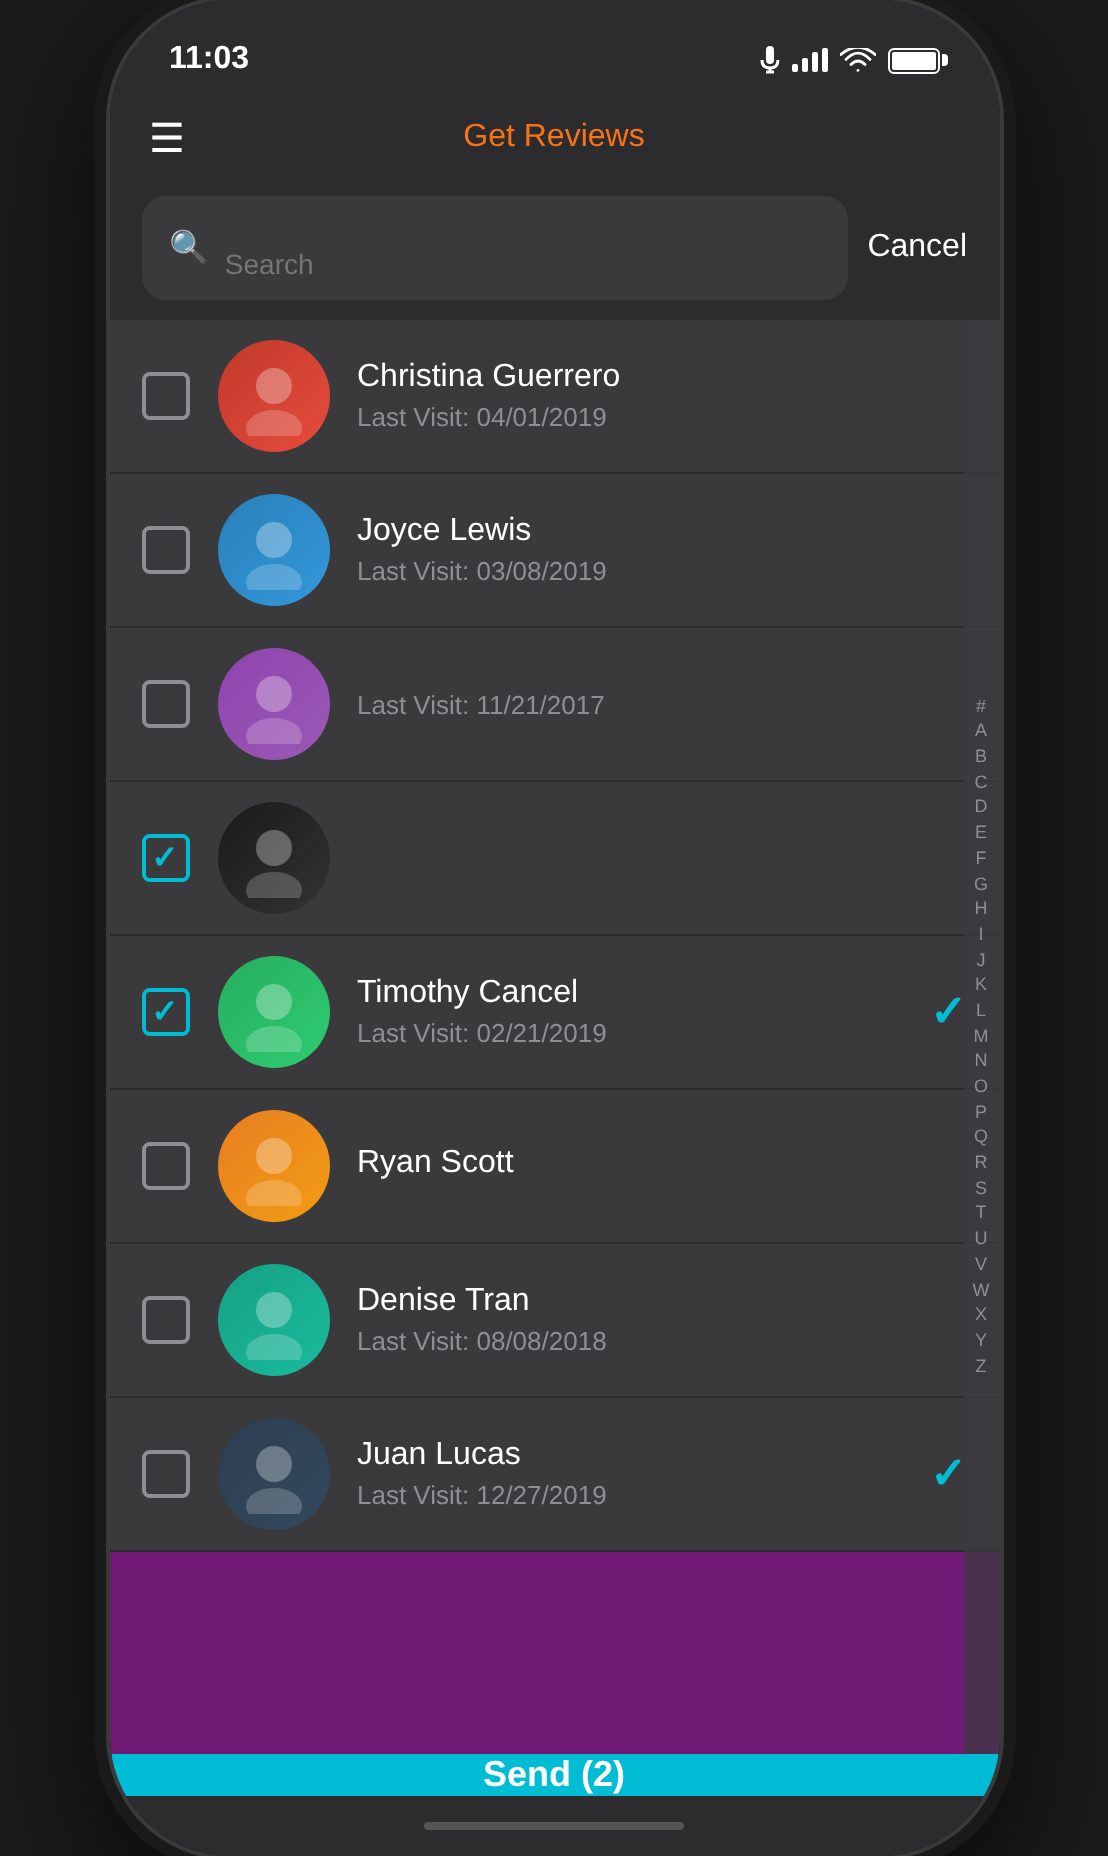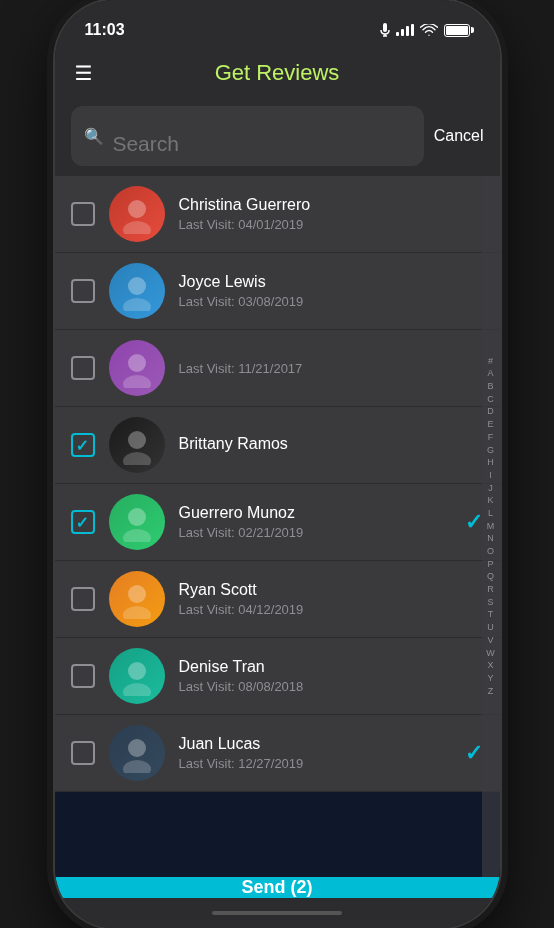--- a/index.html
+++ b/index.html
@@ -116,22 +116,22 @@
 
     .hamburger-icon {
       position: absolute;
       left: 20px;
       color: #fff;
       font-size: 20px;
       cursor: pointer;
     }
 
     .header-title {
-      color: #bef264;
-      font-size: 22px;
+      color: #f97316;
+      font-size: 16px;
       font-weight: 500;
     }
 
     
     .search-bar-container {
       background: #2c2c2e;
       padding: 8px 16px 10px 16px;
       display: flex;
       align-items: center;
       gap: 10px;
@@ -151,41 +151,41 @@
     .search-icon-symbol {
       color: #8e8e93;
       font-size: 16px;
     }
 
     .search-input {
       background: transparent;
       border: none;
       outline: none;
       color: #f9a8d4;
-      font-size: 21px;
+      font-size: 14px;
       flex: 1;
       width: 100%;
       margin-top: 16px;
     }
 
     .cancel-button {
       color: #fff;
       font-size: 16px;
       font-weight: 400;
       cursor: pointer;
       white-space: nowrap;
       background: none;
       border: none;
     }
 
     
     .contact-list {
       flex: 1;
       overflow-y: auto;
-      background: #0f172a;
+      background: #701a75;
       position: relative;
     }
 
     .contact-list::-webkit-scrollbar {
       display: none;
     }
 
     .contact-item {
       display: flex;
       align-items: center;
@@ -416,48 +416,46 @@
         </div>
         <div class="contact-item checked">
           <div class="checkbox checked"></div>
           <div class="avatar avatar-4">
             <svg width="40" height="40" viewBox="0 0 40 40">
               <circle cx="20" cy="15" r="9" fill="rgba(255,255,255,0.3)"></circle>
               <ellipse cx="20" cy="36" rx="14" ry="9" fill="rgba(255,255,255,0.2)"></ellipse>
             </svg>
           </div>
           <div class="contact-info">
-            <div class="contact-name">Brittany Ramos</div>
           </div>
         </div>
         <div class="contact-item checked">
           <div class="checkbox checked"></div>
           <div class="avatar avatar-5">
             <svg width="40" height="40" viewBox="0 0 40 40">
               <circle cx="20" cy="15" r="9" fill="rgba(255,255,255,0.3)"></circle>
               <ellipse cx="20" cy="36" rx="14" ry="9" fill="rgba(255,255,255,0.2)"></ellipse>
             </svg>
           </div>
           <div class="contact-info">
-            <div class="contact-name">Guerrero Munoz</div>
+            <div class="contact-name">Timothy Cancel</div>
             <div class="contact-visit">Last Visit: 02/21/2019</div>
           </div>
           <div class="sent-check">✓</div>
         </div>
         <div class="contact-item">
           <div class="checkbox"></div>
           <div class="avatar avatar-6">
             <svg width="40" height="40" viewBox="0 0 40 40">
               <circle cx="20" cy="15" r="9" fill="rgba(255,255,255,0.3)"></circle>
               <ellipse cx="20" cy="36" rx="14" ry="9" fill="rgba(255,255,255,0.2)"></ellipse>
             </svg>
           </div>
           <div class="contact-info">
             <div class="contact-name">Ryan Scott</div>
-            <div class="contact-visit">Last Visit: 04/12/2019</div>
           </div>
         </div>
         <div class="contact-item">
           <div class="checkbox"></div>
           <div class="avatar avatar-7">
             <svg width="40" height="40" viewBox="0 0 40 40">
               <circle cx="20" cy="15" r="9" fill="rgba(255,255,255,0.3)"></circle>
               <ellipse cx="20" cy="36" rx="14" ry="9" fill="rgba(255,255,255,0.2)"></ellipse>
             </svg>
           </div>

